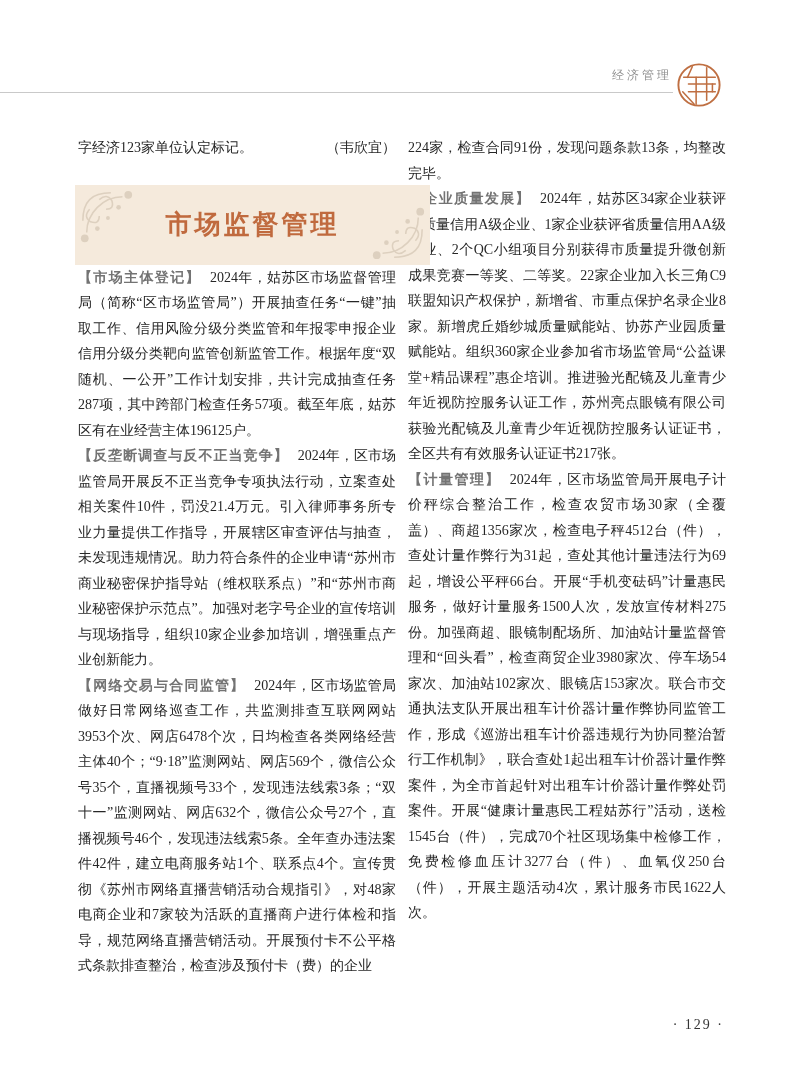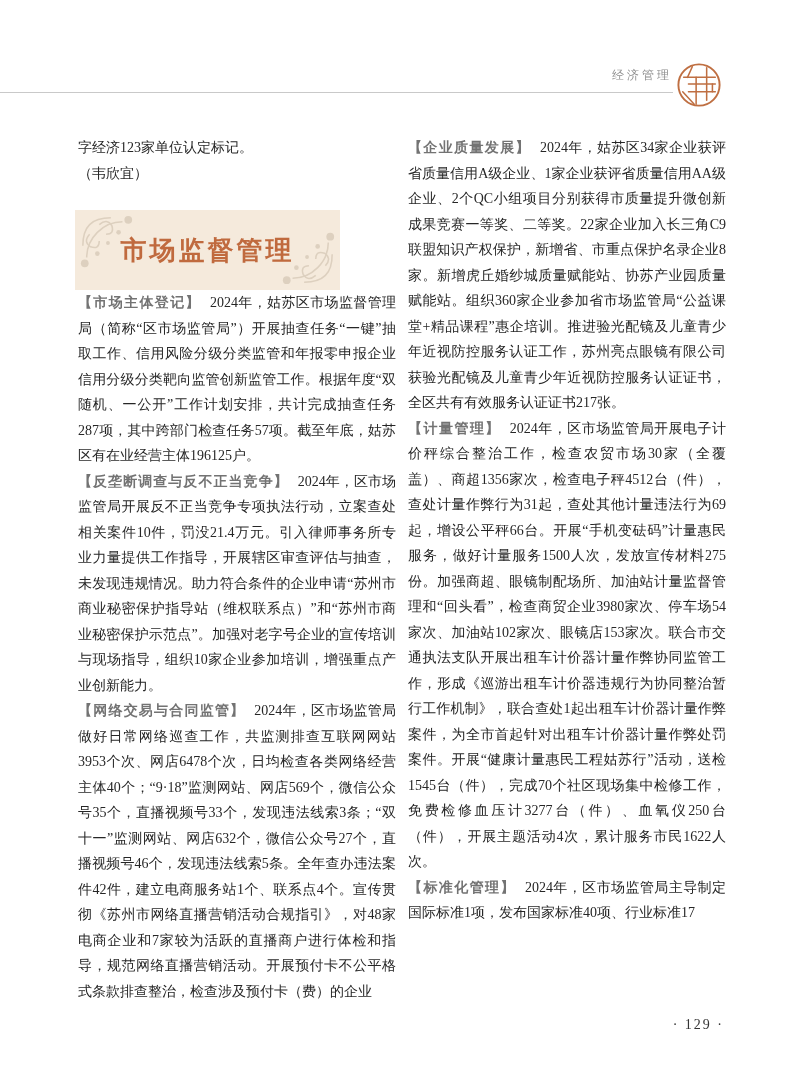--- a/index.html
+++ b/index.html
@@ -42,27 +42,27 @@
   }
   .section { margin-top: 24px; }
   .sec-label {
     font-family: "Liberation Sans", "DejaVu Sans", sans-serif;
     font-weight: bold; color: #737373;
     letter-spacing: 1px; margin-right: 9px;
   }
 
   .intro-row {
     display: flex; justify-content: space-between;
-    font-size: 14px; line-height: 25.5px; flex-direction: column;
+    font-size: 14px; line-height: 25.5px;
   }
 
   
   .chapter-box {
     position: relative; margin-top: 24px; margin-left: -3px;
-    width: 265px; height: 80px;
+    width: 355px; height: 80px;
     background: #f5eadc;
     display: flex; align-items: center; justify-content: center;
     overflow: hidden;
   }
   .chapter-title {
     font-family: "Liberation Sans", "DejaVu Sans", sans-serif;
     font-weight: bold; font-size: 26px; color: #c06a3e;
     letter-spacing: 3px;
   }
   .orn { position: absolute; width: 58px; height: 58px; }
@@ -147,29 +147,27 @@
         <span class="sec-label">【反垄断调查与反不正当竞争】</span><span>2024年，区市场监管局开展反不正当竞争专项执法行动，立案查处相关案件10件，罚没21.4万元。引入律师事务所专业力量提供工作指导，开展辖区审查评估与抽查，未发现违规情况。助力符合条件的企业申请“苏州市商业秘密保护指导站（维权联系点）”和“苏州市商业秘密保护示范点”。加强对老字号企业的宣传培训与现场指导，组织10家企业参加培训，增强重点产业创新能力。</span>
       </p>
 
       <p class="body-par section">
         <span class="sec-label">【网络交易与合同监管】</span><span>2024年，区市场监管局做好日常网络巡查工作，共监测排查互联网网站3953个次、网店6478个次，日均检查各类网络经营主体40个；“9·18”监测网站、网店569个，微信公众号35个，直播视频号33个，发现违法线索3条；“双十一”监测网站、网店632个，微信公众号27个，直播视频号46个，发现违法线索5条。全年查办违法案件42件，建立电商服务站1个、联系点4个。宣传贯彻《苏州市网络直播营销活动合规指引》，对48家电商企业和7家较为活跃的直播商户进行体检和指导，规范网络直播营销活动。开展预付卡不公平格式条款排查整治，检查涉及预付卡（费）的企业</span>
       </p>
     </div>
 
     <div class="col">
 
+      <p class="body-par">224家，检查合同91份，发现问题条款13条，均整改完毕。</p>
 
       <p class="body-par section">
         <span class="sec-label">【企业质量发展】</span><span>2024年，姑苏区34家企业获评省质量信用A级企业、1家企业获评省质量信用AA级企业、2个QC小组项目分别获得市质量提升微创新成果竞赛一等奖、二等奖。22家企业加入长三角C9联盟知识产权保护，新增省、市重点保护名录企业8家。新增虎丘婚纱城质量赋能站、协苏产业园质量赋能站。组织360家企业参加省市场监管局“公益课堂+精品课程”惠企培训。推进验光配镜及儿童青少年近视防控服务认证工作，苏州亮点眼镜有限公司获验光配镜及儿童青少年近视防控服务认证证书，全区共有有效服务认证证书217张。</span>
       </p>
 
       <p class="body-par section">
         <span class="sec-label">【计量管理】</span><span>2024年，区市场监管局开展电子计价秤综合整治工作，检查农贸市场30家（全覆盖）、商超1356家次，检查电子秤4512台（件），查处计量作弊行为31起，查处其他计量违法行为69起，增设公平秤66台。开展“手机变砝码”计量惠民服务，做好计量服务1500人次，发放宣传材料275份。加强商超、眼镜制配场所、加油站计量监督管理和“回头看”，检查商贸企业3980家次、停车场54家次、加油站102家次、眼镜店153家次。联合市交通执法支队开展出租车计价器计量作弊协同监管工作，形成《巡游出租车计价器违规行为协同整治暂行工作机制》，联合查处1起出租车计价器计量作弊案件，为全市首起针对出租车计价器计量作弊处罚案件。开展“健康计量惠民工程姑苏行”活动，送检1545台（件），完成70个社区现场集中检修工作，免费检修血压计3277台（件）、血氧仪250台（件），开展主题活动4次，累计服务市民1622人次。</span>
       </p>
 
-      <p class="body-par section">
-        <span class="sec-label">【标准化管理】</span><span>2024年，区市场监管局主导制定国际标准1项，发布国家标准40项、行业标准17</span>
-      </p>
     </div>
   </div>
 
   <div class="page-num">· 129 ·</div>
 </div>
 
 </body></html>

